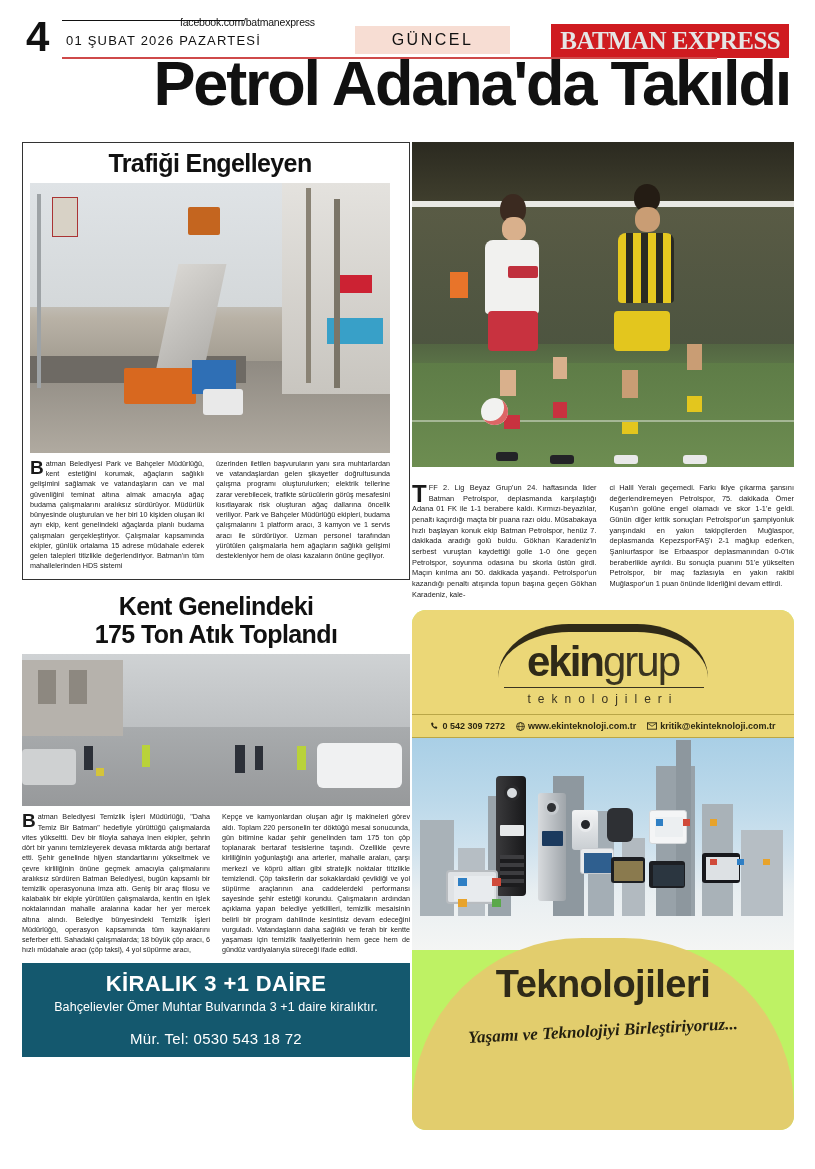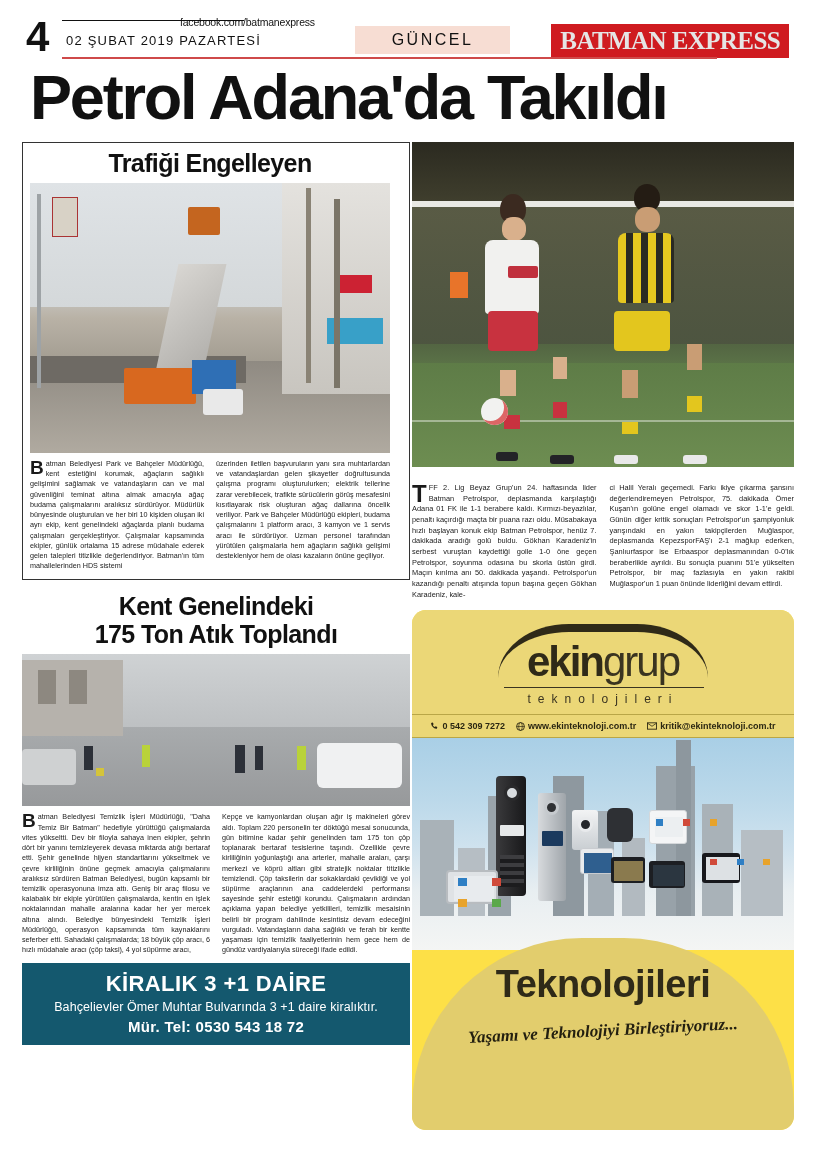--- a/index.html
+++ b/index.html
@@ -46,24 +46,25 @@
     letter-spacing:-0.6px; line-height:1; white-space:nowrap;
     font-family:"Liberation Serif", serif;
   }
   .rule-red {
     position:absolute; left:62px; top:57px; width:655px; height:2px;
     background:#cf4a4a;
   }
 
   
   .main-headline {
-    position:absolute; left:30px; top:66px; width:760px;
+    position:absolute; left:30px; top:52px; width:760px;
     font-size:63px; font-weight:bold; line-height:1; letter-spacing:-2.2px;
     font-family:"Liberation Sans", sans-serif;
     white-space:nowrap;
+    text-align:right;
   }
 
   
   .left-col { position:absolute; left:22px; top:142px; width:388px; }
 
   .boxed {
     border:1px solid #333; background:#fff; padding:6px 19px 8px 7px;
   }
   .sub-headline {
     font-size:25px; font-weight:bold; line-height:1.12;
@@ -97,21 +98,21 @@
     font-size:19px; font-weight:bold; line-height:0.85;
     float:left; padding-right:2px; padding-top:1px;
   }
 
   .rental-ad {
     margin-top:8px; background:#14586e; color:#fff;
     padding:8px 10px 10px 10px; text-align:center;
   }
   .rental-title { font-size:22px; font-weight:bold; letter-spacing:0.4px; }
   .rental-sub { font-size:12.5px; margin-top:3px; letter-spacing:0.1px; }
-  .rental-tel { font-size:15px; font-weight:bold; margin-top:4px; letter-spacing:0.3px; }
+  .rental-tel { font-size:15px; font-weight:normal; margin-top:16px; letter-spacing:0.3px; }
 
   
   .right-col { position:absolute; left:412px; top:142px; width:382px; }
 
   .photo-match {
     width:100%; height:325px;
     background:
       linear-gradient(to bottom, #3b3a2e 0%, #51503c 16%, #6e6c52 22%, #5a5c49 40%, #4e5c3f 58%, #5f7a4a 72%, #6c8a52 86%, #5e7c47 100%);
     position:relative;
   }
@@ -124,21 +125,21 @@
     color:#1a1a1a;
   }
   .sport-text .dropcap::first-letter {
     font-size:24px; font-weight:bold; line-height:0.8;
     float:left; padding-right:2px;
   }
 
   .ekin-ad {
     margin-top:10px; width:100%; height:520px;
     border-radius:14px; overflow:hidden; position:relative;
-    background:#fde047;
+    background:#bef264;
   }
   .ekin-logo-zone {
     height:104px; background:#ebd777;
     position:relative; display:flex; align-items:center; justify-content:center;
   }
   .ekin-word {
     font-size:42px; font-weight:bold; letter-spacing:-2px;
     color:#2f2a18; line-height:1;
     font-family:"Liberation Sans", sans-serif;
     position:relative; z-index:2;
@@ -195,21 +196,21 @@
 </style>
 </head>
 <body>
 
 <div class="masthead">
   <div class="page-number">4</div>
   <div class="date-block">
     <div class="date-rule"></div>
   </div>
   <div class="fb-handle">facebook.com/batmanexpress</div>
-  <div class="date-text">02 ŞUBAT 2019 PAZARTESİ</div>
+  <div class="date-text">01 ŞUBAT 2026 PAZARTESİ</div>
   <div class="section-tag">
     <span>GÜNCEL</span>
   </div>
   <div class="brand">
     <span>BATMAN EXPRESS</span>
   </div>
   <div class="rule-red"></div>
 </div>
 
 <div class="main-headline">Petrol Adana'da Takıldı</div>

